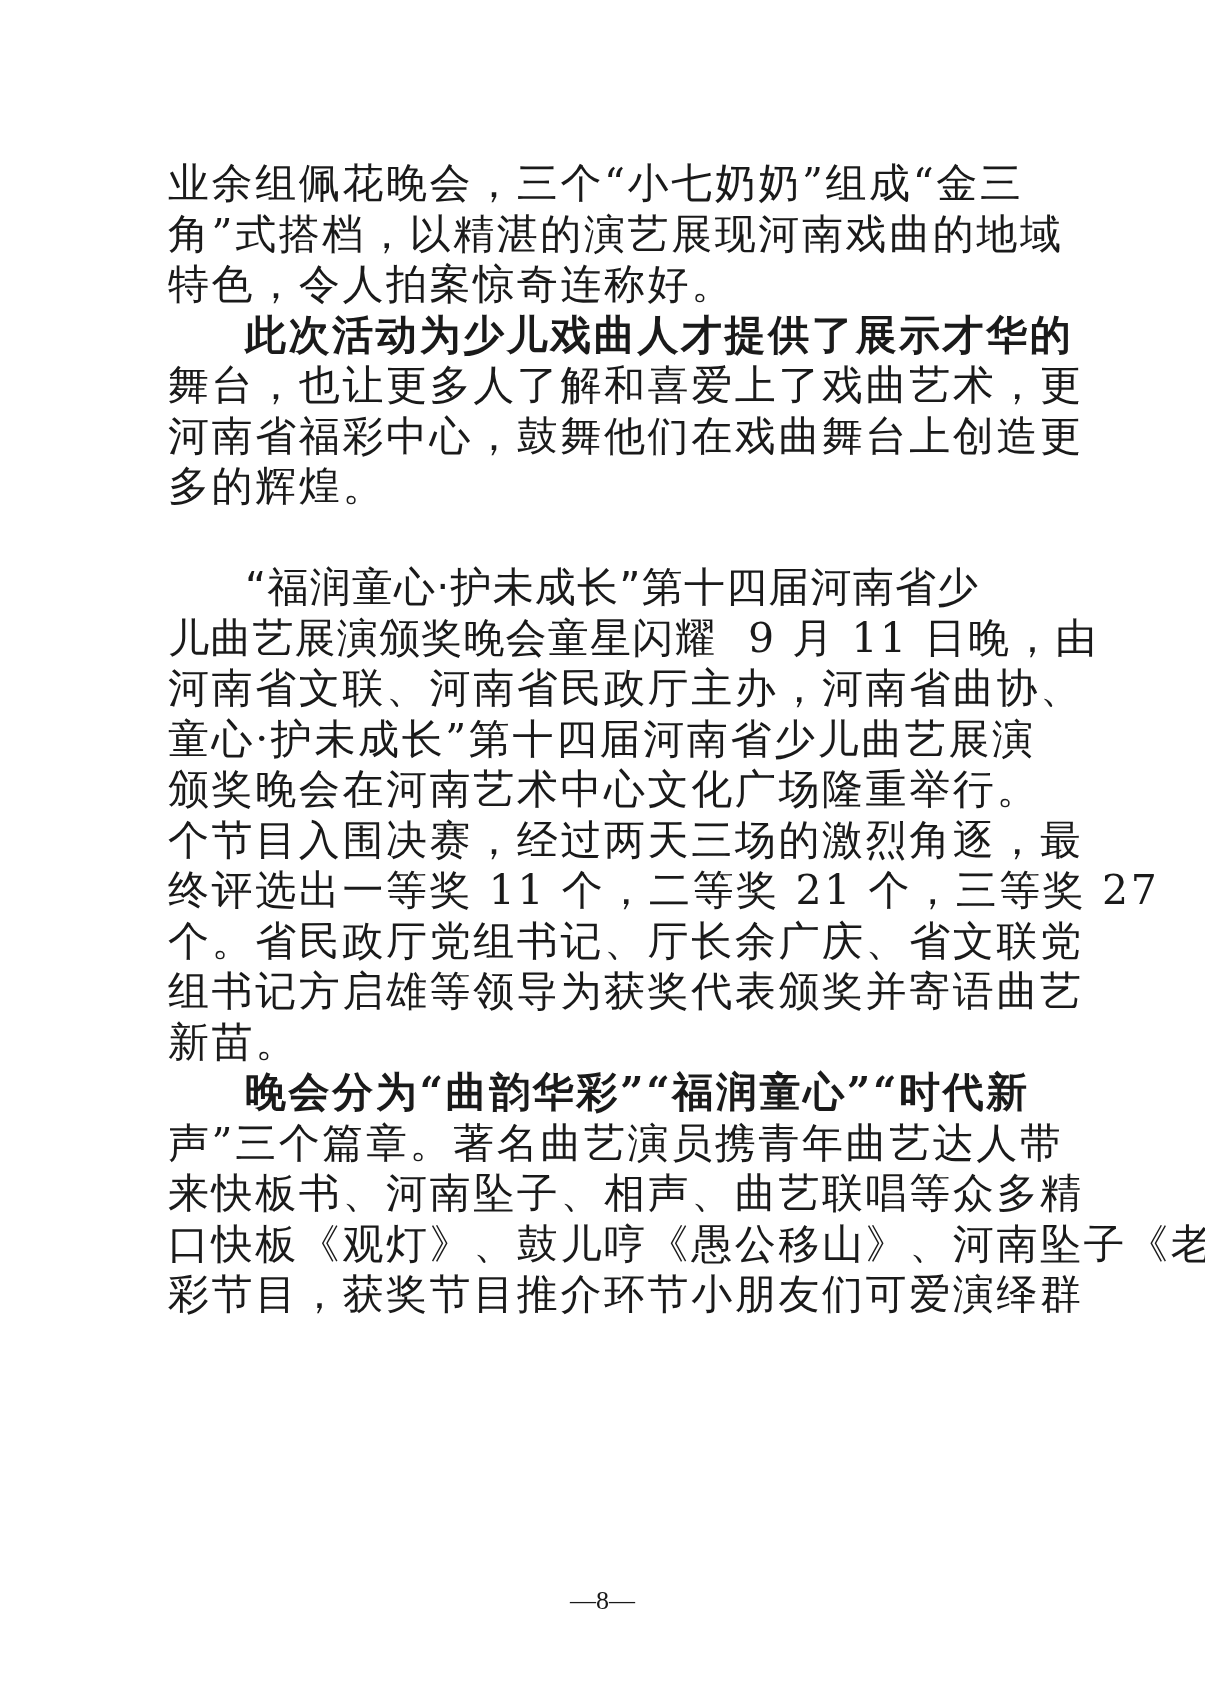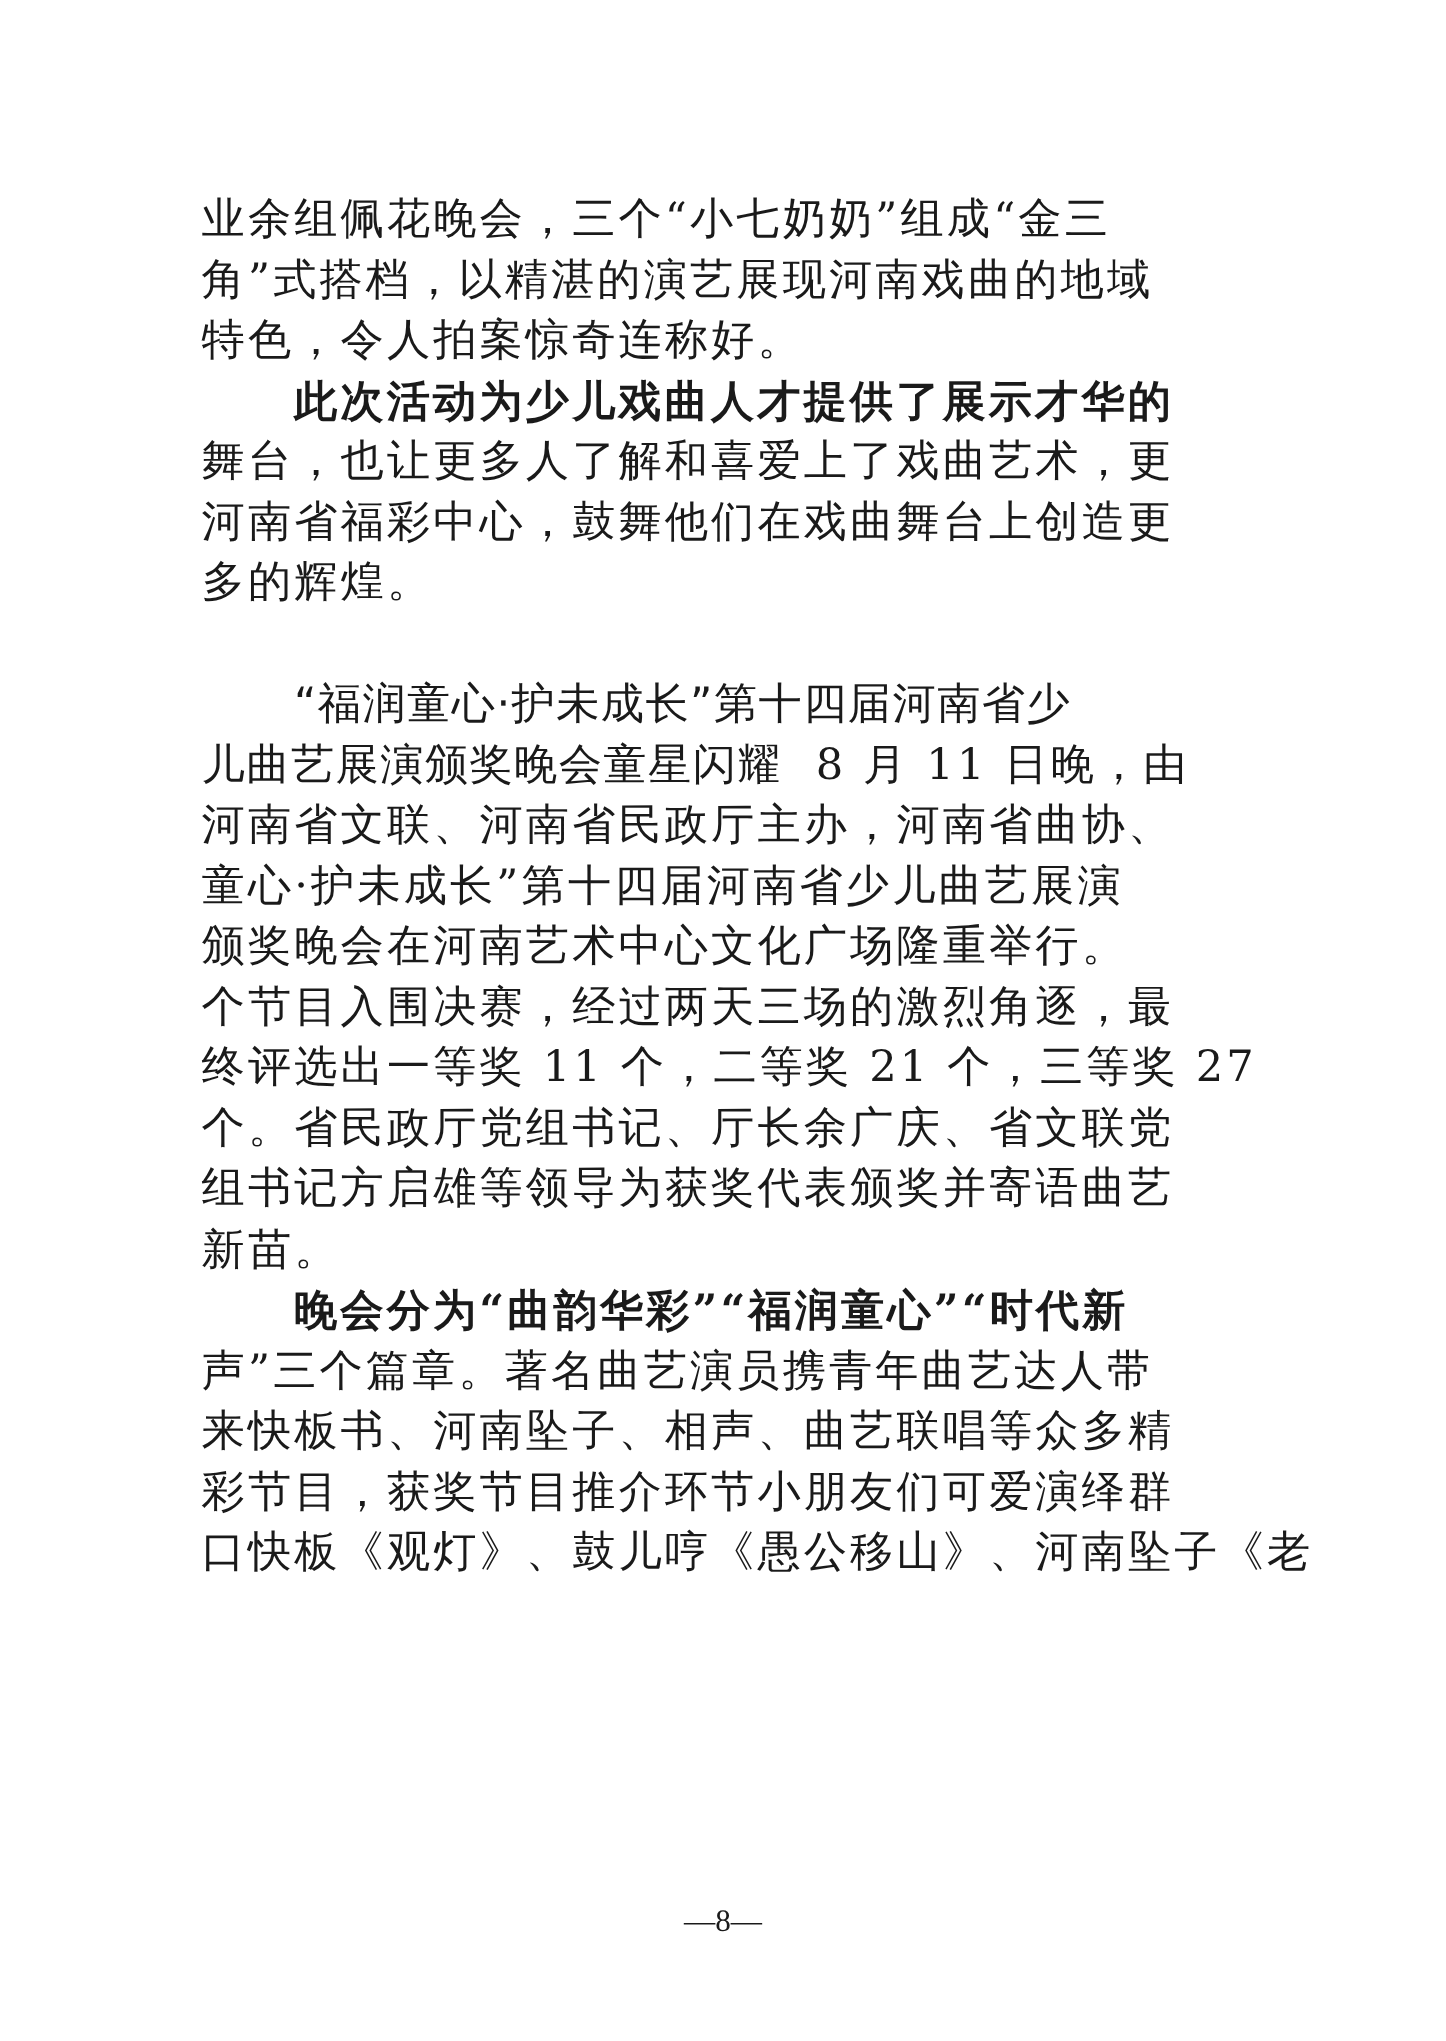--- a/index.html
+++ b/index.html
@@ -17,21 +17,21 @@
   }
   .page {
     position: absolute;
     left: 168px;
     top: 158px;
     width: 776px;
   }
   .line {
     height: 50.5px;
     line-height: 50.5px;
-    font-size: 36px;
+    font-size: 41px;
     white-space: nowrap;
     letter-spacing: 2.6px;
     overflow: visible;
   }
   .indent { padding-left: 77px; font-weight: bold; }
   .blank { height: 50.5px; }
   .bold {
     font-family: "DejaVu Sans", "Liberation Sans", sans-serif;
     font-weight: normal;
     letter-spacing: 1.2px;
@@ -63,38 +63,38 @@
     <div class="line">舞台，也让更多人了解和喜爱上了戏曲艺术，更</div>
     <div class="line">河南省福彩中心，鼓舞他们在戏曲舞台上创造更</div>
     <div class="line">多的辉煌。</div>
   </div>
 
   <div class="blank"></div>
 
   <div>
     <div class="line indent bold">“福润童心·护未成长”第十四届河南省少</div>
     <div class="line">
-      <span class="bold">儿曲艺展演颁奖晚会童星闪耀</span>&nbsp;&nbsp;<span>8 月 11 日晚，由</span>
+      <span class="bold">儿曲艺展演颁奖晚会童星闪耀</span>&nbsp;&nbsp;<span>9 月 11 日晚，由</span>
     </div>
     <div class="line">河南省文联、河南省民政厅主办，河南省曲协、</div>
     <div class="line">童心·护未成长”第十四届河南省少儿曲艺展演</div>
     <div class="line">颁奖晚会在河南艺术中心文化广场隆重举行。</div>
   </div>
 
   <div>
     <div class="line">个节目入围决赛，经过两天三场的激烈角逐，最</div>
     <div class="line">终评选出一等奖 11 个，二等奖 21 个，三等奖 27</div>
     <div class="line">个。省民政厅党组书记、厅长余广庆、省文联党</div>
     <div class="line">组书记方启雄等领导为获奖代表颁奖并寄语曲艺</div>
     <div class="line">新苗。</div>
   </div>
 
   <div>
     <div class="line indent">晚会分为“曲韵华彩”“福润童心”“时代新</div>
     <div class="line">声”三个篇章。著名曲艺演员携青年曲艺达人带</div>
     <div class="line">来快板书、河南坠子、相声、曲艺联唱等众多精</div>
+    <div class="line">口快板《观灯》、鼓儿哼《愚公移山》、河南坠子《老</div>
     <div class="line">彩节目，获奖节目推介环节小朋友们可爱演绎群</div>
-    <div class="line">口快板《观灯》、鼓儿哼《愚公移山》、河南坠子《老</div>
   </div>
 
 </div>
 
 <div class="page-number">—8—</div>
 
 </body></html>

